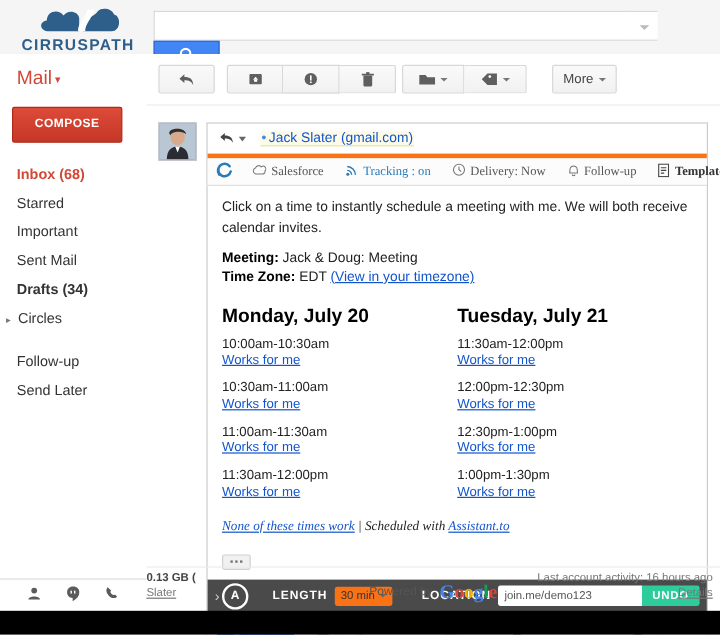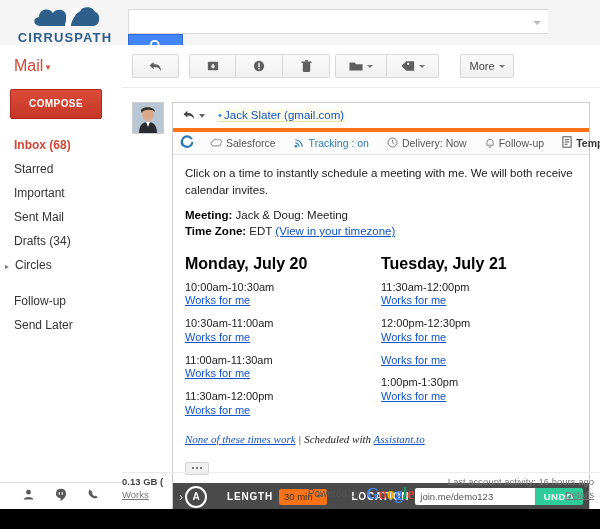--- a/index.html
+++ b/index.html
@@ -28,21 +28,21 @@
   #content{position:absolute;left:122px;top:45px;right:0;bottom:0;background:#fff;}
   
   #mail-drop{padding:12px 0 10px 14px;font-size:16px;color:#d14836;cursor:pointer;}
   #mail-drop .car{font-size:9px;color:#d14836;vertical-align:middle;}
   #compose-btn{margin:4px 0 14px 10px;width:90px;height:28px;background:#d14836;
     background-image:linear-gradient(#dd4b39,#c53727);
     border:1px solid #b0281a;border-radius:2px;color:#fff;font-size:10px;font-weight:bold;
     letter-spacing:.4px;text-align:center;line-height:28px;cursor:pointer;}
   .nav-item{padding:4px 0 4px 14px;font-size:12px;color:#333;cursor:pointer;line-height:16px;white-space:nowrap;}
   .nav-item.sel{color:#d14836;font-weight:bold;}
-  .nav-item.bold{font-weight:normal;}
+  .nav-item.bold{font-weight:bold;}
   .nav-gap{height:10px;}
   .nav-item .tri{display:inline-block;width:8px;font-size:8px;color:#777;margin-left:-9px;margin-right:2px;}
   .nav-item .car2{font-size:8px;color:#555;}
   
   #mail-toolbar{height:42px;border-bottom:1px solid #ebebeb;background:#fff;position:relative;}
   .tb-group{position:absolute;top:9px;height:24px;display:flex;}
   .tb-btn{height:24px;min-width:47px;border:1px solid #d8d8d8;background:#f5f5f5;
     background-image:linear-gradient(#fafafa,#f1f1f1);
     display:flex;align-items:center;justify-content:center;cursor:pointer;box-sizing:border-box;color:#555;}
   .tb-btn + .tb-btn{border-left:none;}
@@ -56,21 +56,21 @@
   #avatar{position:absolute;left:10px;top:14px;width:30px;height:30px;overflow:hidden;border:1px solid #ccc;background:#8fa7bd;}
   #compose-card{margin-left:40px;border:1px solid #ccc;background:#fff;}
   #to-row{height:25px;border-bottom:4px solid #f97316;display:flex;align-items:center;padding-left:10px;}
   #reply-ic{color:#555;font-size:12px;}
   #reply-car{margin-left:4px;margin-right:12px;border-left:3px solid transparent;border-right:3px solid transparent;border-top:4px solid #666;display:inline-block;}
   #recipient{color:#1155cc;font-size:11.5px;border-bottom:1px solid #e8e0a8;background:#fdfbe8;padding:0 1px;}
   #recipient:before{content:"•";color:#4285f4;margin-right:2px;}
   
   #cirrus-bar{height:22px;border-bottom:1px solid #e2e2e2;display:flex;align-items:center;
     background:#fcfcfc;font-size:10.5px;color:#555;}
-  .cb-item{display:flex;align-items:center;padding:0 9px;height:22px;cursor:pointer;white-space:nowrap;}
+  .cb-item{display:flex;align-items:center;padding:0 9px;height:22px;cursor:pointer;white-space:nowrap;font-family:Liberation Serif, serif;}
   .cb-sep{width:1px;height:14px;background:#e0e0e0;}
   .cb-item.active{color:#2b7bb9;}
   .cb-ico{margin-right:4px;display:inline-block;}
   #cb-logo{padding:0 7px;color:#2b7bb9;font-size:13px;font-weight:bold;}
   #cb-templates{margin-left:auto;font-weight:bold;color:#333;padding-right:8px;}
   
   #mail-body{padding:10px 12px 4px 12px;font-size:11.5px;color:#222;line-height:1.45;}
   #intro{margin-bottom:10px;}
   .meta-line{line-height:1.35;}
   .meta-line b{color:#000;}
@@ -361,20 +361,21 @@
             <div class="slot-head">Tuesday, July 21</div>
             <div class="slot">
               <div class="t">11:30am-12:00pm</div>
               <a class="w" href="#">Works for me</a>
             </div>
             <div class="slot">
               <div class="t">12:00pm-12:30pm</div>
               <a class="w" href="#">Works for me</a>
             </div>
             <div class="slot">
+              <div class="t">12:30pm-1:00pm</div>
               <a class="w" href="#">Works for me</a>
             </div>
             <div class="slot">
               <div class="t">1:00pm-1:30pm</div>
               <a class="w" href="#">Works for me</a>
             </div>
           </div>
         </div>
 
         <div id="body-foot">
@@ -476,21 +477,21 @@
             </svg>
         </span>
       </div>
     </div>
   </div>
 </div>
 
 <div id="footer">
   <div id="ft-left">
     <b>0.13 GB (</b>
-    <a href="#">Works</a>
+    <a href="#">Slater</a>
   </div>
   <div id="ft-center">
     <span>Powered by</span>
     <span id="goog"><span class="g-b">G</span><span class="g-r">o</span><span class="g-y">o</span><span class="g-b">g</span><span class="g-g">l</span><span class="g-r">e</span></span>
   </div>
   <div id="ft-right">
     <span>Last account activity: 16 hours ago</span><br>
     <a href="#">Details</a>
   </div>
 </div>

